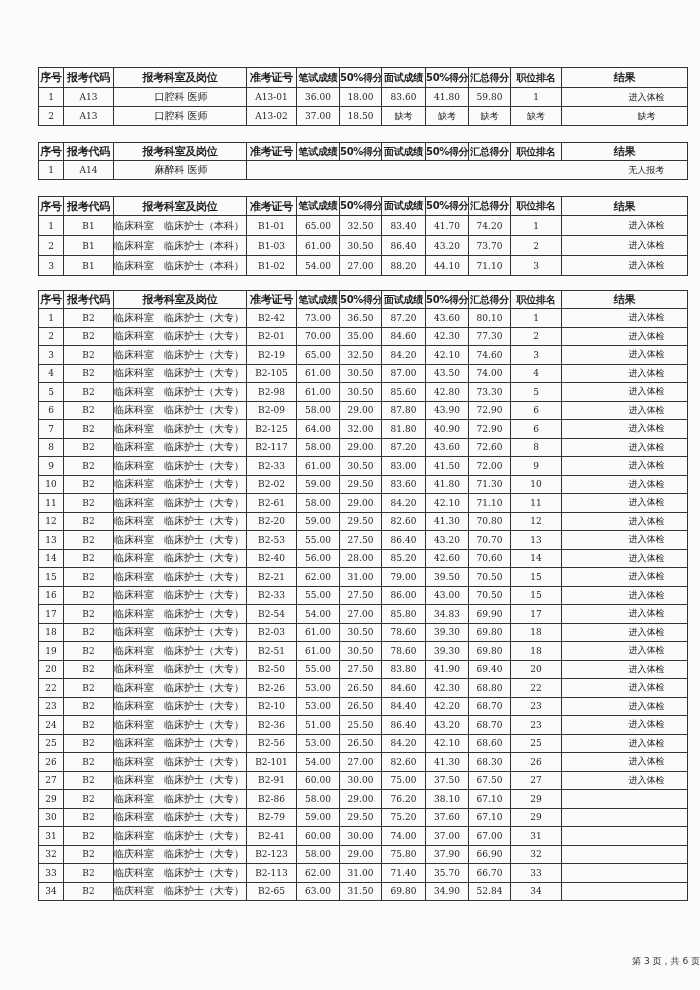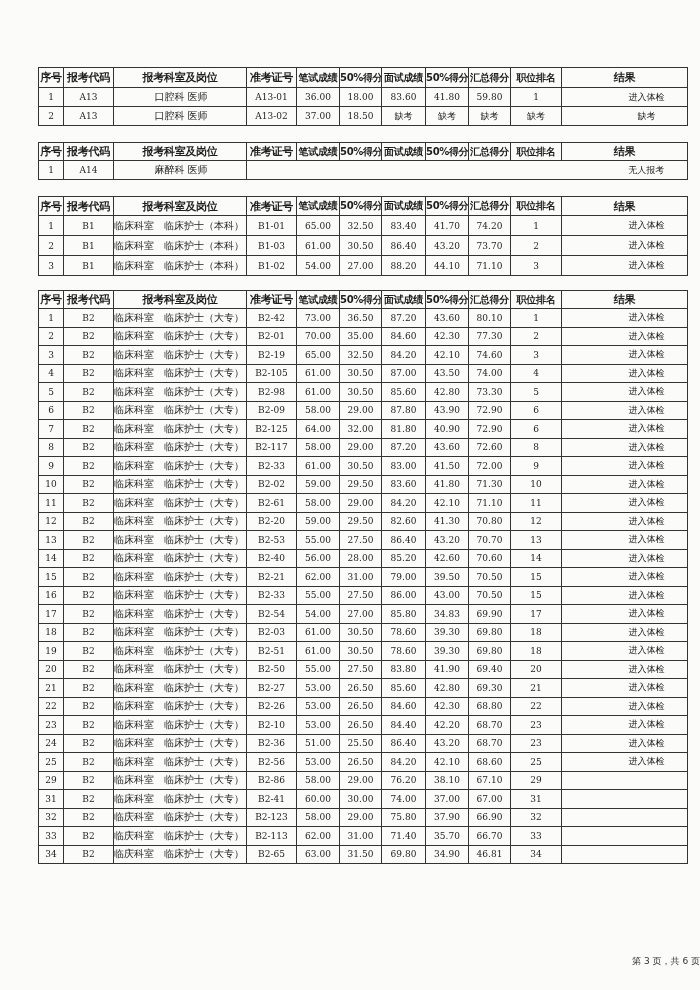--- a/index.html
+++ b/index.html
@@ -488,33 +488,20 @@
         <td>B2-50</td>
         <td>55.00</td>
         <td>27.50</td>
         <td>83.80</td>
         <td>41.90</td>
         <td>69.40</td>
         <td>20</td>
         <td class="res">进入体检</td>
       </tr>
       <tr>
-        <td>21</td>
-        <td>B2</td>
-        <td class="dept">临床科室　临床护士（大专）</td>
-        <td>B2-27</td>
-        <td>53.00</td>
-        <td>26.50</td>
-        <td>85.60</td>
-        <td>42.80</td>
-        <td>69.30</td>
-        <td>21</td>
-        <td class="res">进入体检</td>
-      </tr>
-      <tr>
         <td>22</td>
         <td>B2</td>
         <td class="dept">临床科室　临床护士（大专）</td>
         <td>B2-26</td>
         <td>53.00</td>
         <td>26.50</td>
         <td>84.60</td>
         <td>42.30</td>
         <td>68.80</td>
         <td>22</td>
@@ -553,28 +540,67 @@
         <td>B2-56</td>
         <td>53.00</td>
         <td>26.50</td>
         <td>84.20</td>
         <td>42.10</td>
         <td>68.60</td>
         <td>25</td>
         <td class="res">进入体检</td>
       </tr>
       <tr>
+        <td>26</td>
+        <td>B2</td>
+        <td class="dept">临床科室　临床护士（大专）</td>
+        <td>B2-101</td>
+        <td>54.00</td>
+        <td>27.00</td>
+        <td>82.60</td>
+        <td>41.30</td>
+        <td>68.30</td>
+        <td>26</td>
+        <td class="res">进入体检</td>
+      </tr>
+      <tr>
+        <td>27</td>
+        <td>B2</td>
+        <td class="dept">临床科室　临床护士（大专）</td>
+        <td>B2-91</td>
+        <td>60.00</td>
+        <td>30.00</td>
+        <td>75.00</td>
+        <td>37.50</td>
+        <td>67.50</td>
+        <td>27</td>
+        <td class="res">进入体检</td>
+      </tr>
+      <tr>
         <td>29</td>
         <td>B2</td>
         <td class="dept">临床科室　临床护士（大专）</td>
         <td>B2-86</td>
         <td>58.00</td>
         <td>29.00</td>
         <td>76.20</td>
         <td>38.10</td>
+        <td>67.10</td>
+        <td>29</td>
+        <td class="res"></td>
+      </tr>
+      <tr>
+        <td>30</td>
+        <td>B2</td>
+        <td class="dept">临床科室　临床护士（大专）</td>
+        <td>B2-79</td>
+        <td>59.00</td>
+        <td>29.50</td>
+        <td>75.20</td>
+        <td>37.60</td>
         <td>67.10</td>
         <td>29</td>
         <td class="res"></td>
       </tr>
       <tr>
         <td>31</td>
         <td>B2</td>
         <td class="dept">临床科室　临床护士（大专）</td>
         <td>B2-41</td>
         <td>60.00</td>
@@ -613,20 +639,20 @@
       </tr>
       <tr>
         <td>34</td>
         <td>B2</td>
         <td class="dept">临庆科室　临床护士（大专）</td>
         <td>B2-65</td>
         <td>63.00</td>
         <td>31.50</td>
         <td>69.80</td>
         <td>34.90</td>
-        <td>46.81</td>
+        <td>52.84</td>
         <td>34</td>
         <td class="res"></td>
       </tr>
     </tbody>
 </table>
 
 <div class="footer">第 3 页，共 6 页</div>
 
 </body></html>

